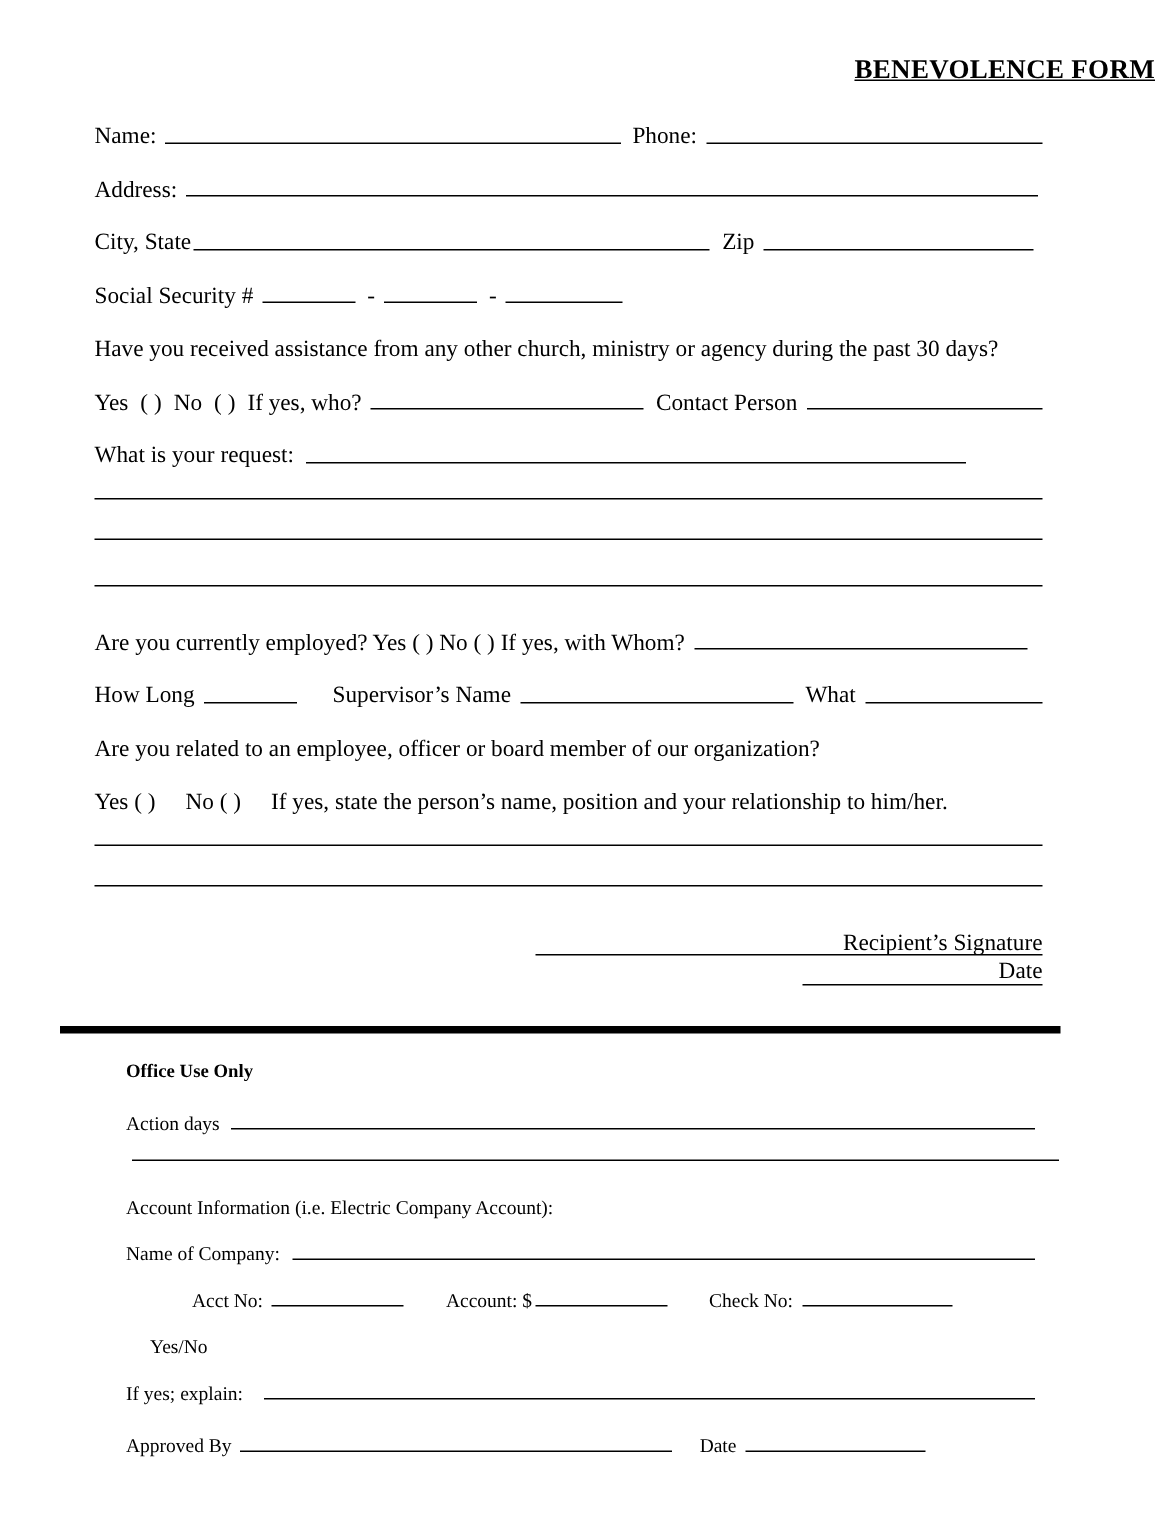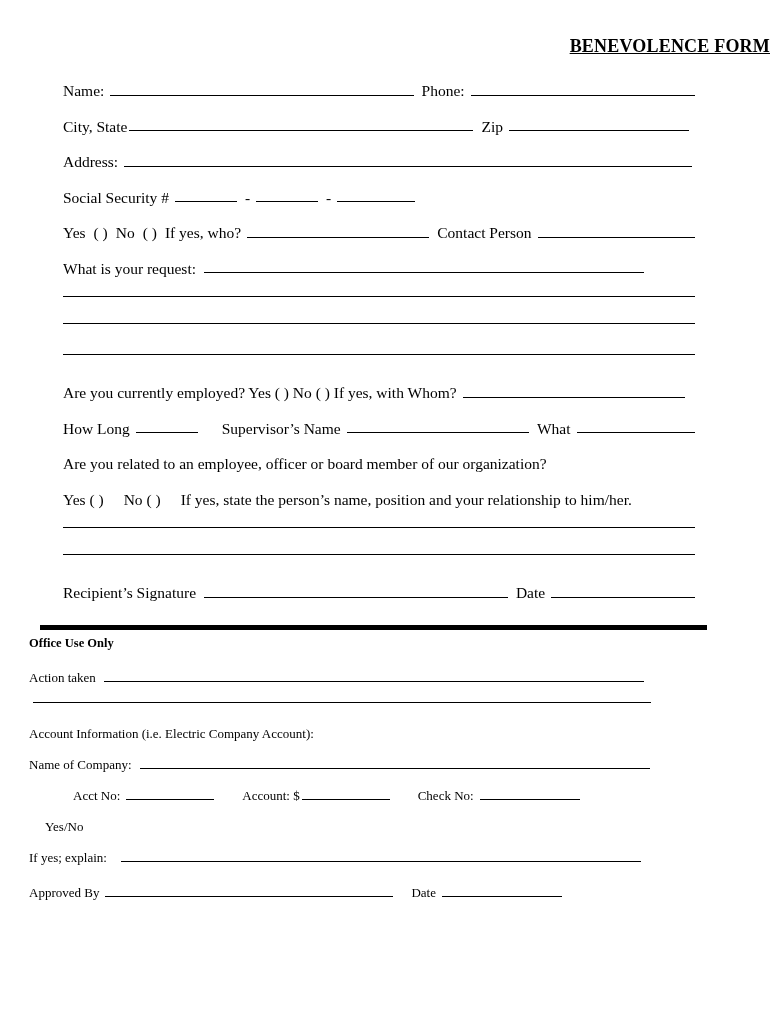--- a/index.html
+++ b/index.html
@@ -68,23 +68,23 @@
     height: 0;
     margin: 0 0 26px 0;
   }
   .rule.tall { margin-bottom: 30px; }
   .thickbar {
     height: 5px;
     background: #000;
     margin: 24px 63px 0 40px;
   }
   .office {
-    padding-left: 29px;
+    padding-left: 84px;
     padding-right: 80px;
-    margin-top: 6px;
+    margin-top: 18px;
   }
   .office-title {
     font-weight: bold;
     font-size: 12.5px;
     margin-bottom: 20px;
   }
   .orow {
     font-size: 13px;
     line-height: 1.0;
     margin-bottom: 18px;
@@ -111,43 +111,44 @@
 
     <div class="row">
       <span class="lbl">Name:</span>
       <span class="fill" style="width:338px; margin-left:6px;"></span>
       <span class="gap"></span>
       <span class="lbl">Phone:</span>
       <span class="fill" style="width:250px; margin-left:6px;"></span>
     </div>
 
     <div class="row">
+      <span class="lbl">Address:</span>
+      <span class="fill" style="width:568px; margin-left:6px;"></span>
+    </div>
+
+    <div class="row">
       <span class="lbl">City, State</span>
       <span class="fill" style="width:344px; margin-left:2px;"></span>
       <span class="gap"></span>
       <span class="lbl">Zip</span>
       <span class="fill" style="width:180px; margin-left:6px;"></span>
     </div>
 
     <div class="row">
-      <span class="lbl">Address:</span>
-      <span class="fill" style="width:568px; margin-left:6px;"></span>
-    </div>
-
-    <div class="row">
       <span class="lbl">Social Security #</span>
       <span class="fill" style="width:62px; margin-left:6px;"></span>
       <span class="gap"></span>
       <span class="lbl">-</span>
       <span class="fill" style="width:62px; margin-left:6px;"></span>
       <span class="gap"></span>
       <span class="lbl">-</span>
       <span class="fill" style="width:78px; margin-left:6px;"></span>
     </div>
 
+    <div class="row wrap">Have you received assistance from any other church, ministry or agency during the past 30 days?</div>
 
     <div class="row">
       <span class="lbl">Yes</span>
       <span class="gap"></span>
       <span class="lbl">(    )</span>
       <span class="gap"></span>
       <span class="lbl">No</span>
       <span class="gap"></span>
       <span class="lbl">(    )</span>
       <span class="gap"></span>
@@ -189,38 +190,38 @@
       <span class="lbl">Yes (    )</span>
       <span class="gap" style="width:20px;"></span>
       <span class="lbl">No (    )</span>
       <span class="gap" style="width:20px;"></span>
       <span class="lbl">If yes, state the person’s name, position and your relationship to him/her.</span>
     </div>
 
     <div class="rule"></div>
     <div class="rule tall"></div>
 
-    <div class="row" style="margin-top:14px; margin-bottom:0;">
+    <div class="row" style="margin-top:14px; margin-bottom:0;flex-direction:column;">
       <span class="lbl">Recipient’s Signature</span>
       <span class="fill" style="width:338px; margin-left:8px;"></span>
       <span class="gap"></span>
       <span class="lbl">Date</span>
       <span class="fill" style="width:160px; margin-left:6px;"></span>
     </div>
 
   </div>
 
   <div class="thickbar"></div>
 
   <div class="office">
 
     <div class="office-title">Office Use Only</div>
 
     <div class="orow">
-      <span class="lbl">Action taken</span>
+      <span class="lbl">Action days</span>
       <span class="fill" style="width:540px; margin-left:8px;"></span>
     </div>
 
     <div class="small-rule" style="margin-left:4px; width:618px;"></div>
 
     <div class="orow" style="margin-top:24px;">
       <span class="lbl">Account Information (i.e. Electric Company Account):</span>
     </div>
 
     <div class="orow">

